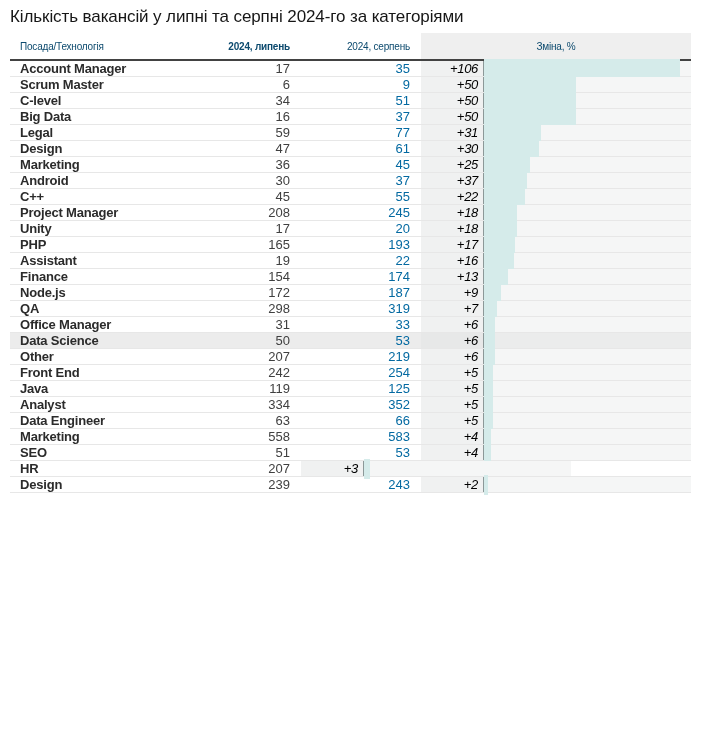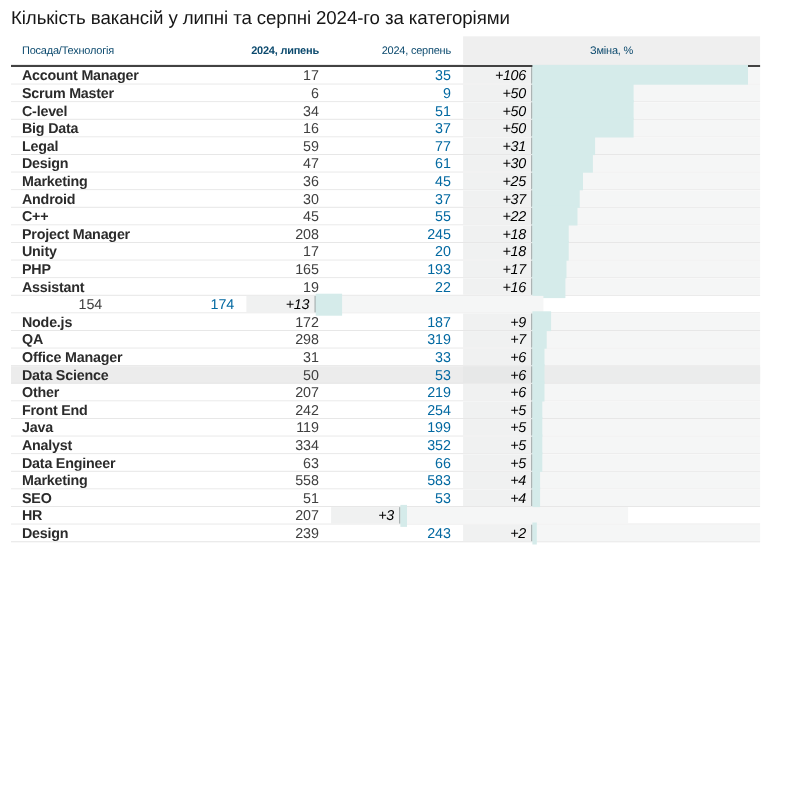--- a/index.html
+++ b/index.html
@@ -216,20 +216,21 @@
     <div class="cell c-july">19</div>
     <div class="cell c-august">22</div>
     <div class="cell c-gap"></div>
     <div class="cell c-change">+16</div>
     <div class="cell c-bar">
       <div class="bar" style="width: 14.29%;"></div>
     </div>
   </div>
 
   <div class="row">
+    <div class="cell c-label">Finance</div>
     <div class="cell c-july">154</div>
     <div class="cell c-august">174</div>
     <div class="cell c-gap"></div>
     <div class="cell c-change">+13</div>
     <div class="cell c-bar">
       <div class="bar" style="width: 11.61%;"></div>
     </div>
   </div>
 
   <div class="row">
@@ -294,21 +295,21 @@
     <div class="cell c-gap"></div>
     <div class="cell c-change">+5</div>
     <div class="cell c-bar">
       <div class="bar" style="width: 4.46%;"></div>
     </div>
   </div>
 
   <div class="row">
     <div class="cell c-label">Java</div>
     <div class="cell c-july">119</div>
-    <div class="cell c-august">199</div>
+    <div class="cell c-august">125</div>
     <div class="cell c-gap"></div>
     <div class="cell c-change">+5</div>
     <div class="cell c-bar">
       <div class="bar" style="width: 4.46%;"></div>
     </div>
   </div>
 
   <div class="row">
     <div class="cell c-label">Analyst</div>
     <div class="cell c-july">334</div>

